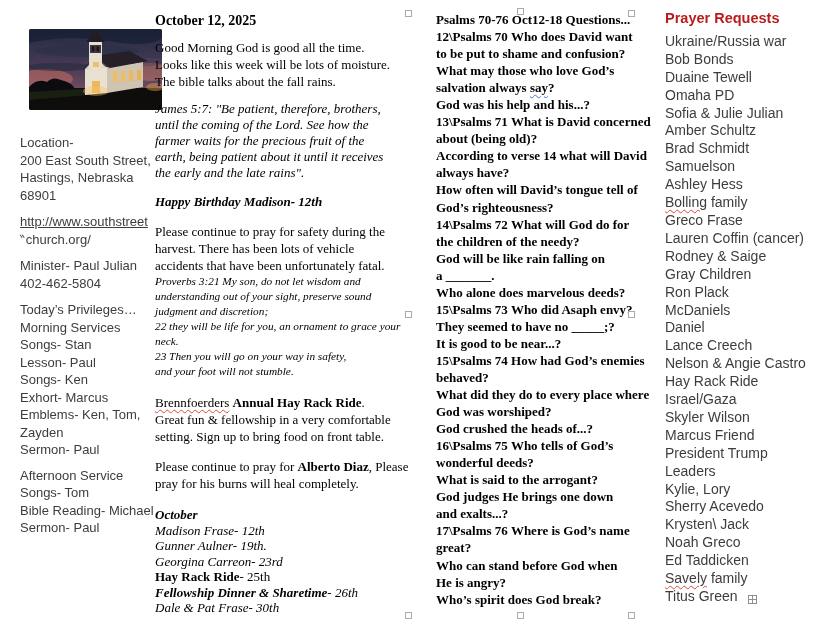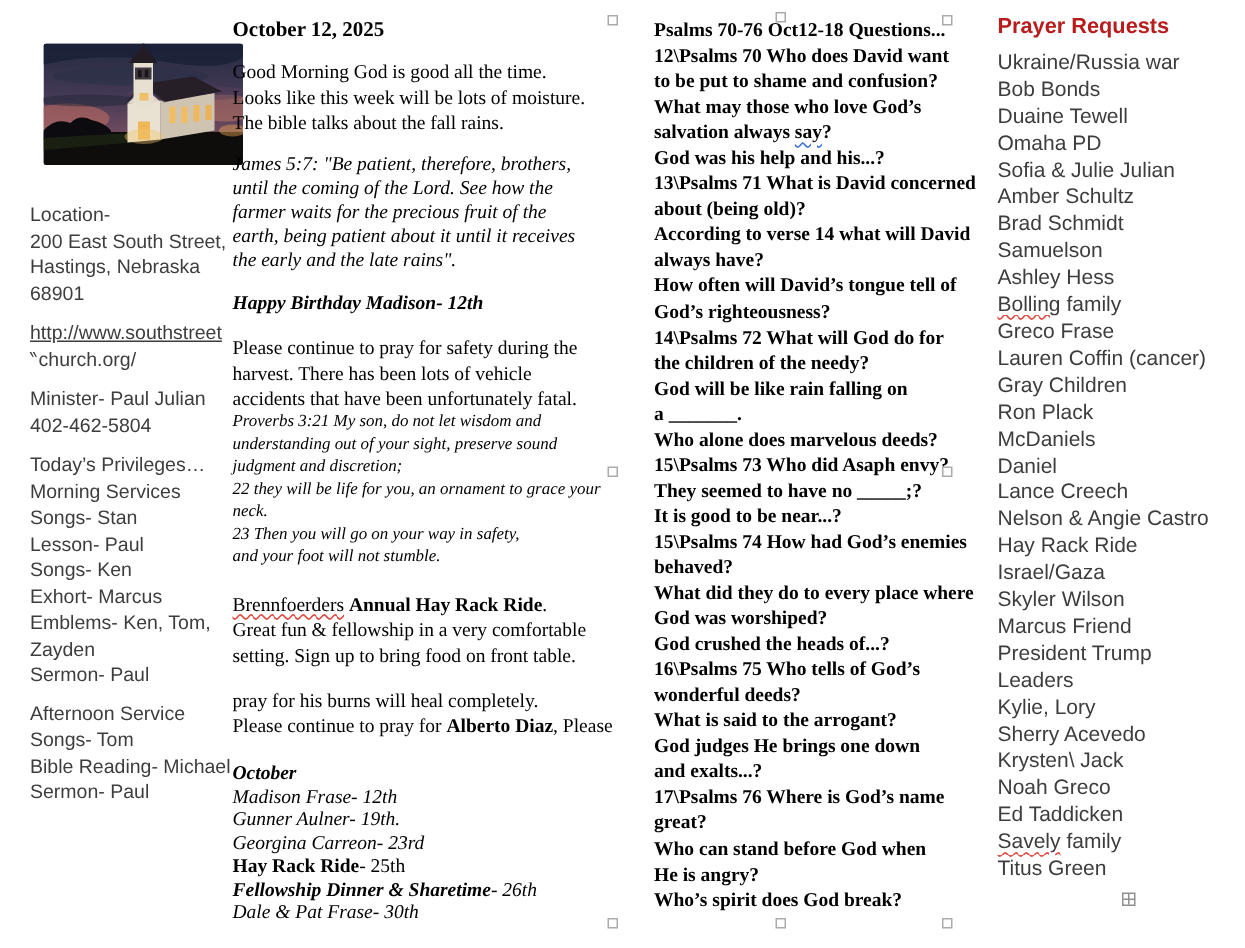--- a/index.html
+++ b/index.html
@@ -171,22 +171,22 @@
         <div>neck.</div>
         <div>23 Then you will go on your way in safety,</div>
         <div>and your foot will not stumble.</div>
       </div>
     <div class="blk-h">
         <div><span class="sq-red">Brennfoerders</span><span> </span><span class="b">Annual Hay Rack Ride</span><span>.</span></div>
         <div>Great fun &amp; fellowship in a very comfortable</div>
         <div>setting. Sign up to bring food on front table.</div>
       </div>
     <div class="blk-a">
+        <div><span>Please continue to pray for </span><span class="b">Alberto Diaz</span><span>, Please</span></div>
         <div>pray for his burns will heal completely.</div>
-        <div><span>Please continue to pray for </span><span class="b">Alberto Diaz</span><span>, Please</span></div>
       </div>
     <div class="blk-o">
       <div class="bi">October</div>
       <div class="it">
           <div>Madison Frase- 12th</div>
           <div>Gunner Aulner- 19th.</div>
           <div>Georgina Carreon- 23rd</div>
           <div class="rm"><span class="b">Hay Rack Ride</span><span>- 25th</span></div>
           <div><span class="b">Fellowship Dinner &amp; Sharetime</span><span>- 26th</span></div>
           <div>Dale &amp; Pat Frase- 30th</div>
@@ -249,20 +249,21 @@
         <div>Duaine Tewell</div>
         <div>Omaha PD</div>
         <div>Sofia &amp; Julie Julian</div>
         <div>Amber Schultz</div>
         <div>Brad Schmidt</div>
         <div>Samuelson</div>
         <div>Ashley Hess</div>
         <div><span class="sq-red">Bolling</span><span> family</span></div>
         <div>Greco Frase</div>
         <div>Lauren Coffin (cancer)</div>
+        <div>Rodney &amp; Saige</div>
         <div>Gray Children</div>
         <div>Ron Plack</div>
         <div>McDaniels</div>
         <div>Daniel</div>
         <div>Lance Creech</div>
         <div>Nelson &amp; Angie Castro</div>
         <div>Hay Rack Ride</div>
         <div>Israel/Gaza</div>
         <div>Skyler Wilson</div>
         <div>Marcus Friend</div>

